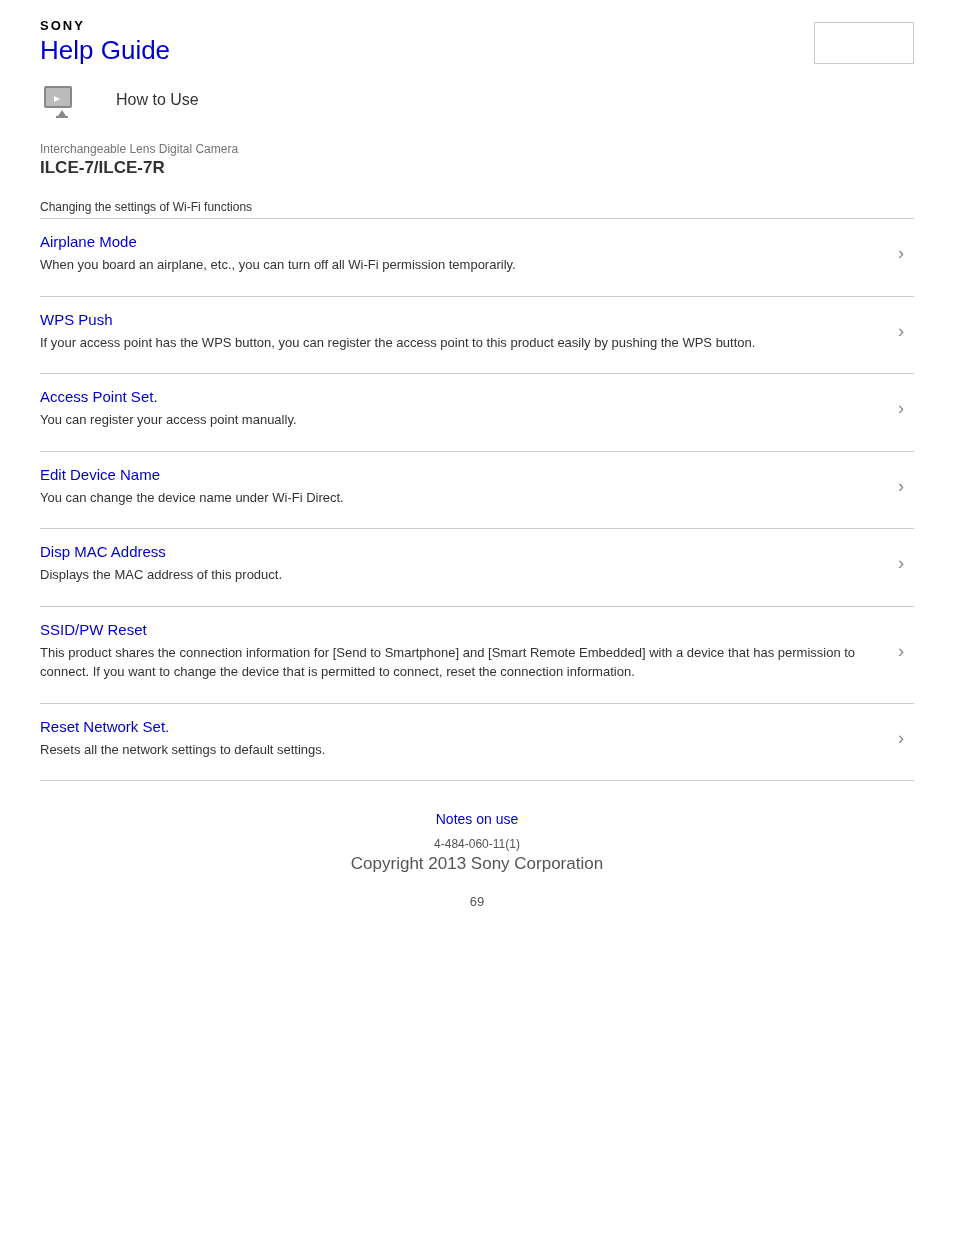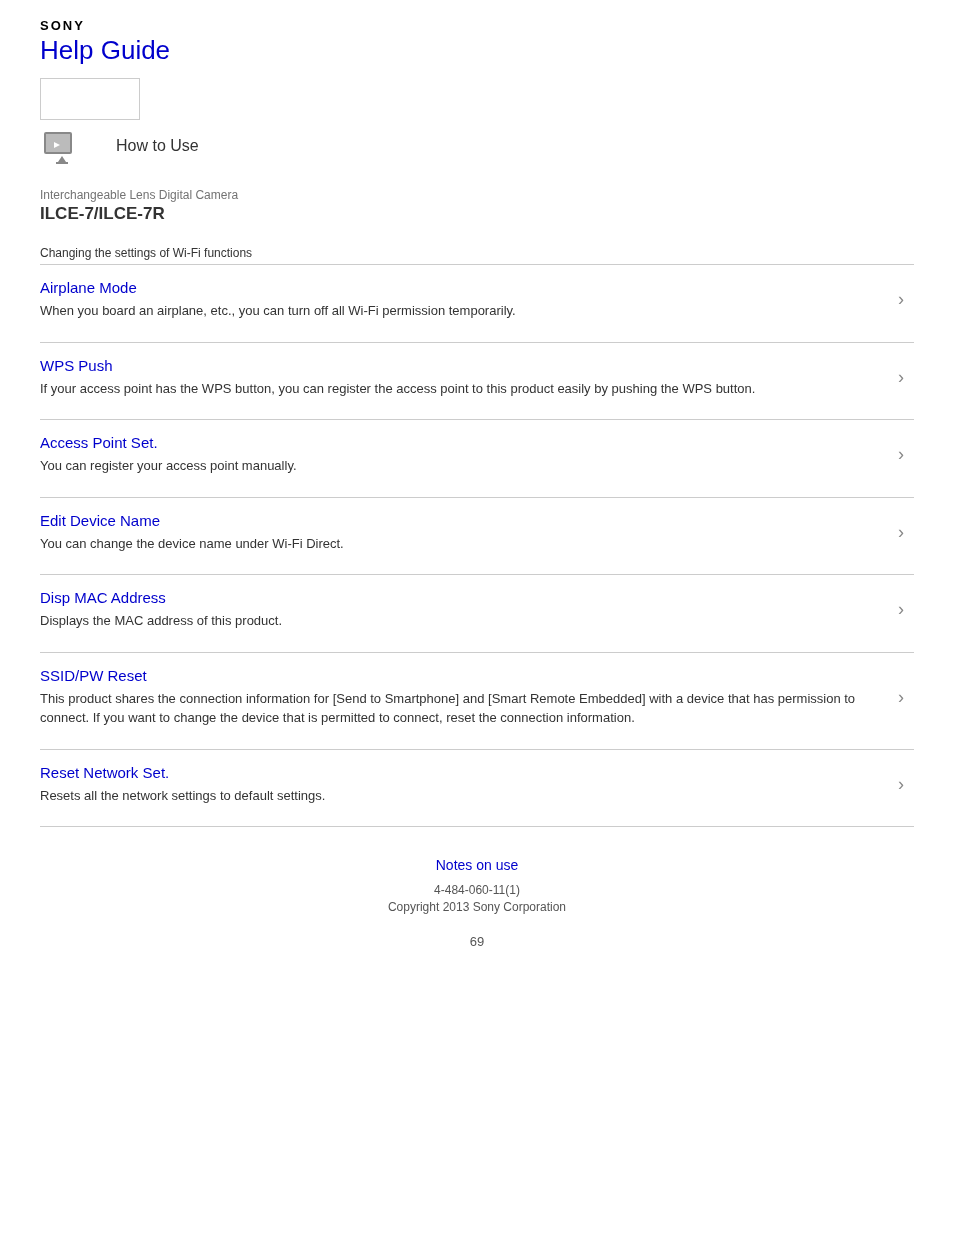--- a/index.html
+++ b/index.html
@@ -10,21 +10,20 @@
       background: #fff;
       width: 954px;
       min-height: 1235px;
     }
 
     .header {
       display: flex;
       justify-content: space-between;
       align-items: flex-start;
       padding: 18px 40px 0 40px;
-      flex-direction: column;
     }
 
     .header-left {}
 
     .sony-logo {
       font-size: 13px;
       font-weight: bold;
       letter-spacing: 2px;
       color: #000;
       margin-bottom: 2px;
@@ -137,21 +136,21 @@
       cursor: pointer;
     }
 
     .footer-code {
       font-size: 12px;
       color: #555;
       margin-bottom: 3px;
     }
 
     .footer-copyright {
-      font-size: 12px;
+      font-size: 17px;
       color: #555;
       margin-bottom: 20px;
     }
 
     .page-number {
       font-size: 13px;
       color: #555;
       margin-top: 20px;
     }
   </style>

